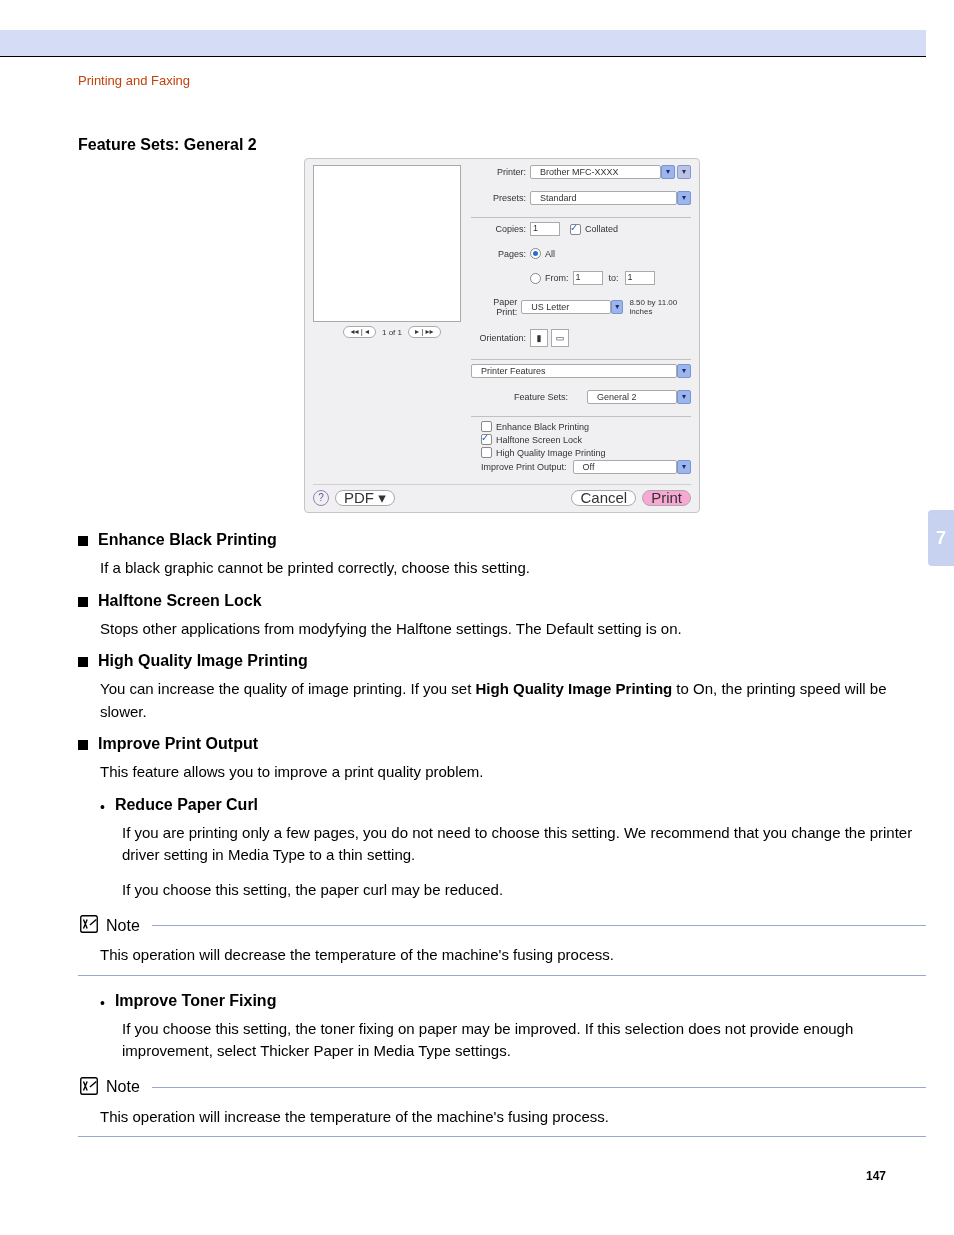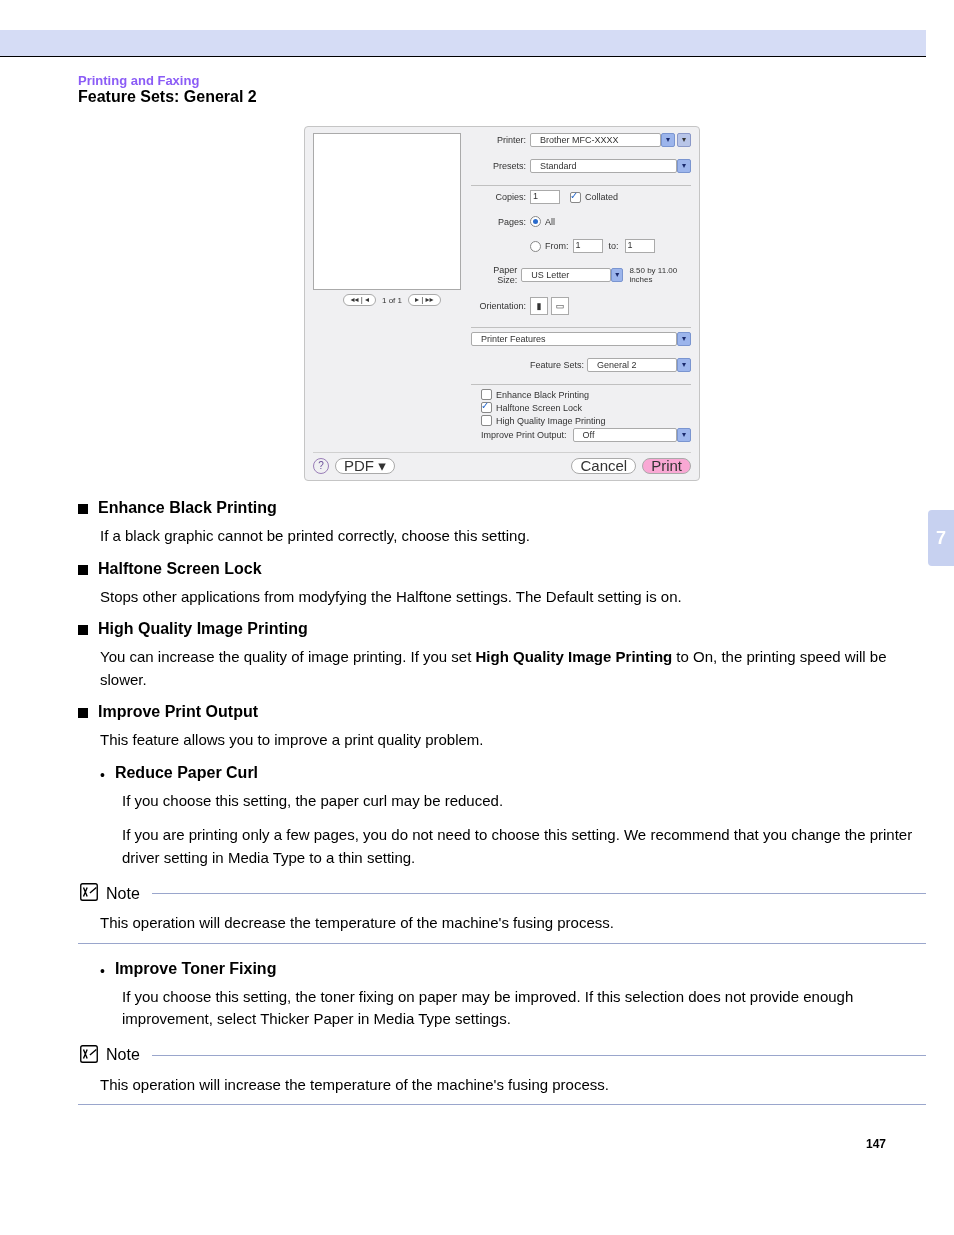--- a/index.html
+++ b/index.html
@@ -22,27 +22,27 @@
   .top-black-line {
     height: 1px;
     background: #000;
     margin: 0 28px 0 0;
   }
   .content {
     padding: 16px 28px 0 78px;
   }
   .header-small {
     font-size: 13px;
-    color: #8b5cf6;
-    font-weight: bold;
+    color: #c2410c;
+    margin-bottom: 48px;
   }
   .section-title {
     font-weight: bold;
     font-size: 16px;
-    margin-bottom: 20px;
+    margin-bottom: 4px;
   }
   .dialog {
     width: 378px;
     margin: 0 auto 18px auto;
     background: #f0f0f2;
     border: 1px solid #c5c5c5;
     border-radius: 4px;
     font-size: 9px;
     color: #333;
     padding: 6px 8px 6px 8px;
@@ -234,41 +234,41 @@
           <div class="row">
             <div class="lbl"></div>
             <span class="radio"></span>
             <span>From:</span>
             <span style="width:4px"></span>
             <div class="mini-input">1</div>
             <span style="padding:0 6px">to:</span>
             <div class="mini-input">1</div>
           </div>
           <div class="row">
-            <div class="lbl">Paper Size:</div>
+            <div class="lbl">Paper Print:</div>
             <div class="sel sel-sm">
                 <span>US Letter</span>
               </div>
             <span class="arrow-box">▾</span>
             <span style="padding-left:6px;font-size:8px;">8.50 by 11.00 inches</span>
           </div>
           <div class="row">
             <div class="lbl">Orientation:</div>
             <div class="orient-btn">▮</div>
             <div class="orient-btn">▭</div>
           </div>
           <div class="sep-line"></div>
           <div class="row">
             <div style="flex:1" class="sel">
                 <span>Printer Features</span>
               </div>
             <span class="arrow-box">▾</span>
           </div>
           <div class="row" style="justify-content:flex-end;">
-            <span style="padding-right:3px;">Feature Sets:</span>
+            <span style="padding-right:19px;">Feature Sets:</span>
             <div class="sel sel-sm">
                 <span>General 2</span>
               </div>
             <span class="arrow-box">▾</span>
           </div>
           <div class="sep-line"></div>
           <div class="opts">
             <div class="row">
                 <span class="cb"></span>
                 <span>Enhance Black Printing</span>
@@ -333,22 +333,22 @@
           <div class="b-title">Improve Print Output</div>
         </div>
       <div class="b-body">This feature allows you to improve a print quality problem.</div>
 
       <div class="sub-list">
         <div class="sub-item">
           <div class="sub-head">
               <div class="dot">•</div>
               <div class="sub-title">Reduce Paper Curl</div>
             </div>
+          <div class="sub-body"><span>If you are printing only a few pages, you do not need to choose this setting. We recommend that you change the printer driver setting in </span><span class="bold">Media Type</span><span> to a thin setting.</span></div>
           <div class="sub-body">If you choose this setting, the paper curl may be reduced.</div>
-          <div class="sub-body"><span>If you are printing only a few pages, you do not need to choose this setting. We recommend that you change the printer driver setting in </span><span class="bold">Media Type</span><span> to a thin setting.</span></div>
         </div>
       </div>
     </div>
 
     <div class="note-block">
       <div class="note-head">
         <span class="note-icon">
           <svg viewBox="0 0 24 24">
               <rect x="3" y="3" width="18" height="18" rx="2" fill="none" stroke="#000" stroke-width="1.5"></rect>
               <path d="M6 7l4 10M10 7l-4 10M13 13l7-6" stroke="#000" stroke-width="1.5" fill="none"></path>

